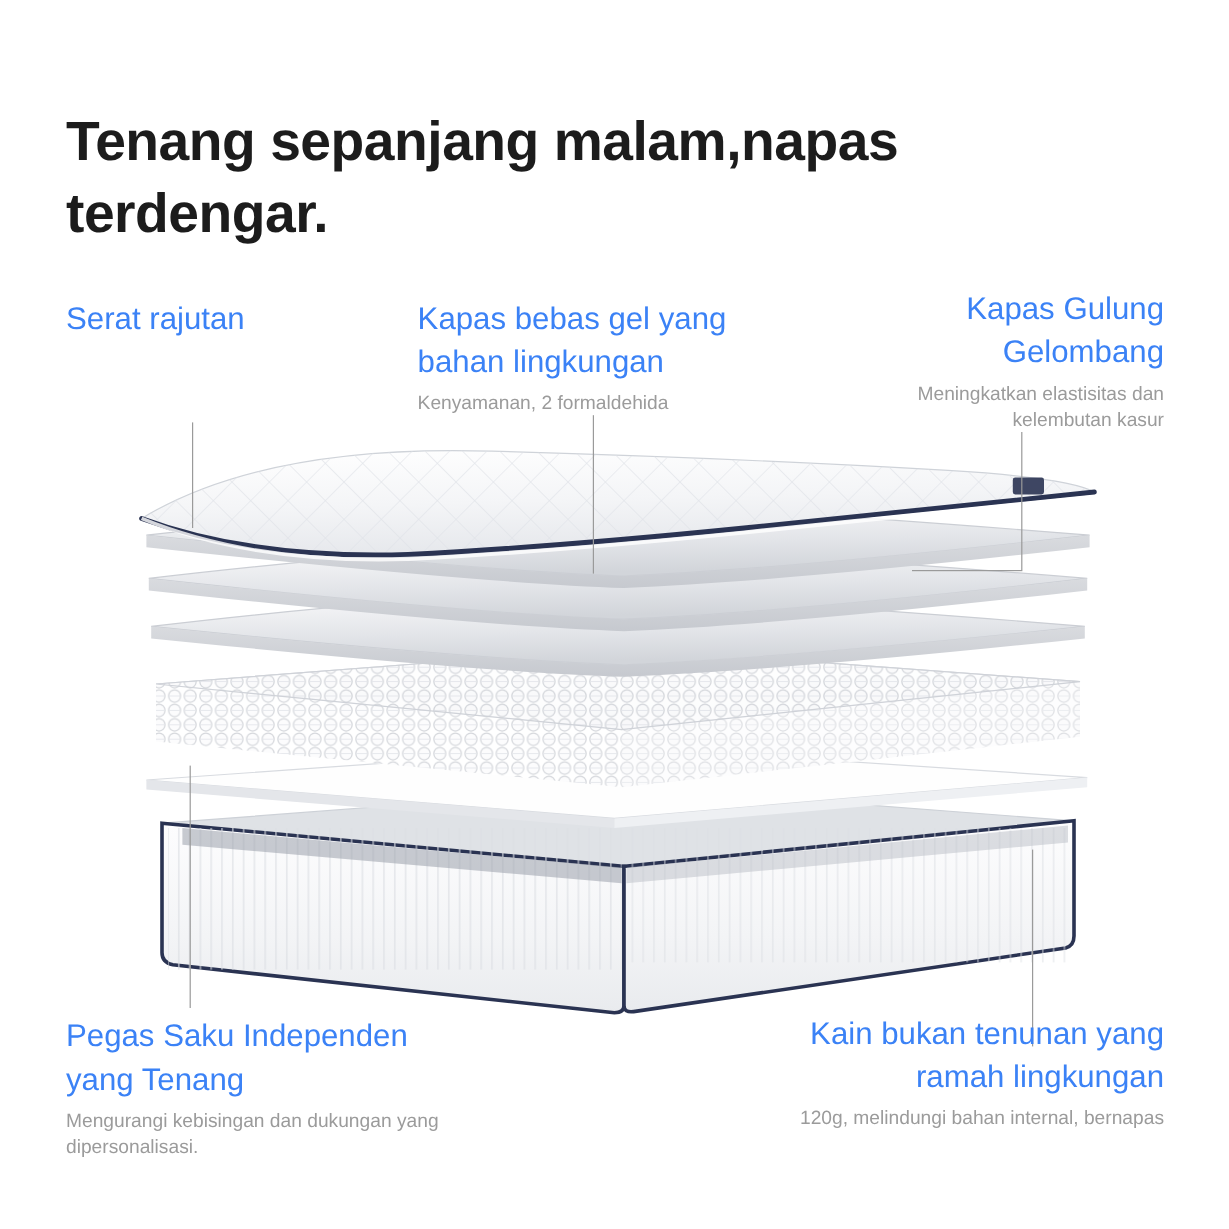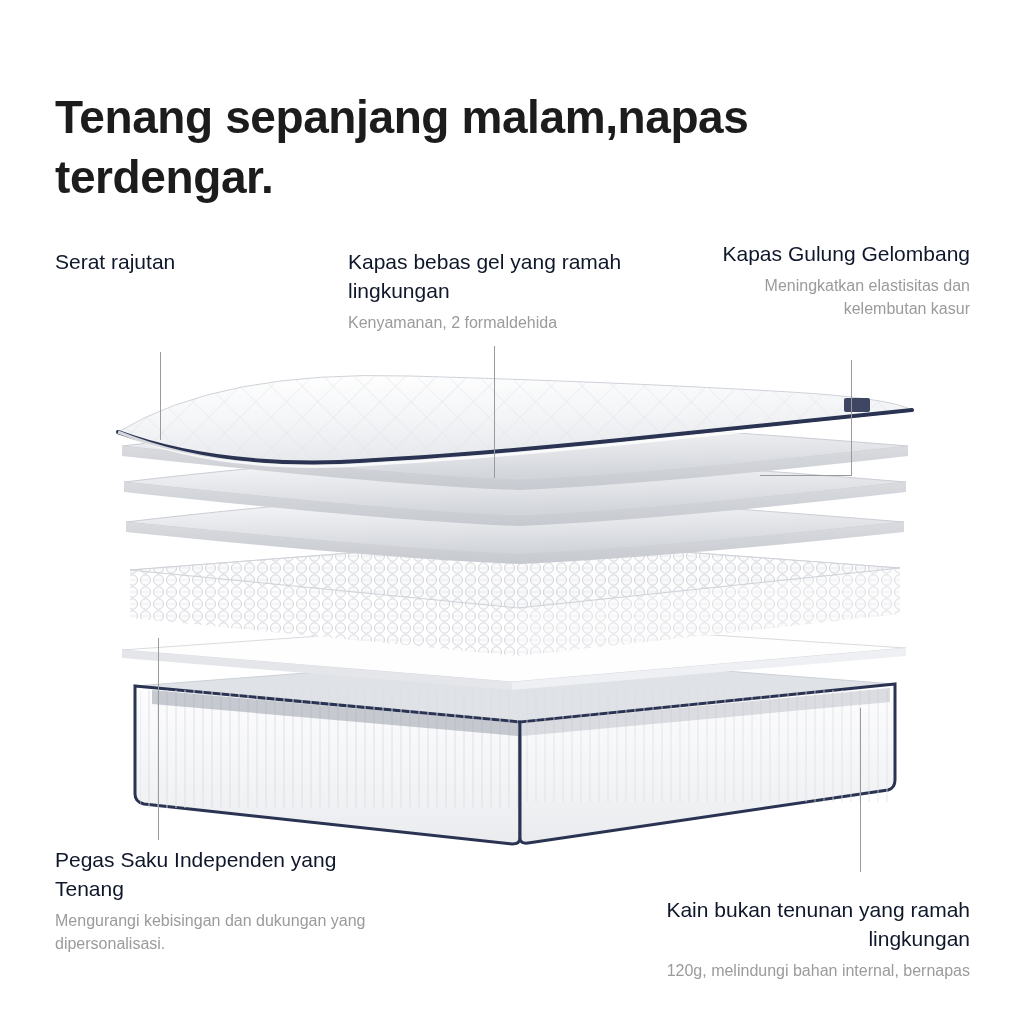--- a/index.html
+++ b/index.html
@@ -27,38 +27,38 @@
     font-size: 46px;
     line-height: 1.30;
     font-weight: bold;
     color: #1c1c1c;
     letter-spacing: -0.4px;
   }
 
   
   .callout { position: absolute; }
   .callout .title {
-    font-size: 21px;
+    font-size: 26px;
     line-height: 1.38;
-    color: #0f172a;
+    color: #3b82f6;
     font-weight: normal;
   }
   .callout .sub {
     margin-top: 6px;
     font-size: 16px;
     line-height: 1.42;
     color: #9b9b9b;
   }
   .callout.right { text-align: right; }
 
   #callout-knit      { left: 55px;  top: 248px; width: 245px; }
   #callout-gelfoam   { left: 348px; top: 248px; width: 300px; }
   #callout-wavecotton{ left: 700px; top: 240px; width: 270px; }
   #callout-springs   { left: 55px;  top: 846px; width: 340px; }
-  #callout-nonwoven  { left: 640px; top: 896px; width: 330px; }
+  #callout-nonwoven  { left: 640px; top: 844px; width: 330px; }
 
   
   .leader {
     position: absolute;
     background: #9a9a9a;
   }
   .leader.v { width: 1px; }
   .leader.h { height: 1px; }
 
   
@@ -198,21 +198,21 @@
 
   <div class="leader v" style="left:158px; top:638px; height:202px;"></div>
 
   <div class="leader v" style="left:860px; top:708px; height:164px;"></div>
 
   <div class="callout" id="callout-knit">
     <div class="title">Serat rajutan</div>
   </div>
 
   <div class="callout" id="callout-gelfoam">
-    <div class="title">Kapas bebas gel yang ramah lingkungan</div>
+    <div class="title">Kapas bebas gel yang bahan lingkungan</div>
     <div class="sub">Kenyamanan, 2 formaldehida</div>
   </div>
 
   <div class="callout" id="callout-springs">
     <div class="title">Pegas Saku Independen yang Tenang</div>
     <div class="sub">Mengurangi kebisingan dan dukungan yang dipersonalisasi.</div>
   </div>
 
   <div class="callout right" id="callout-wavecotton">
     <div class="title">Kapas Gulung Gelombang</div>

